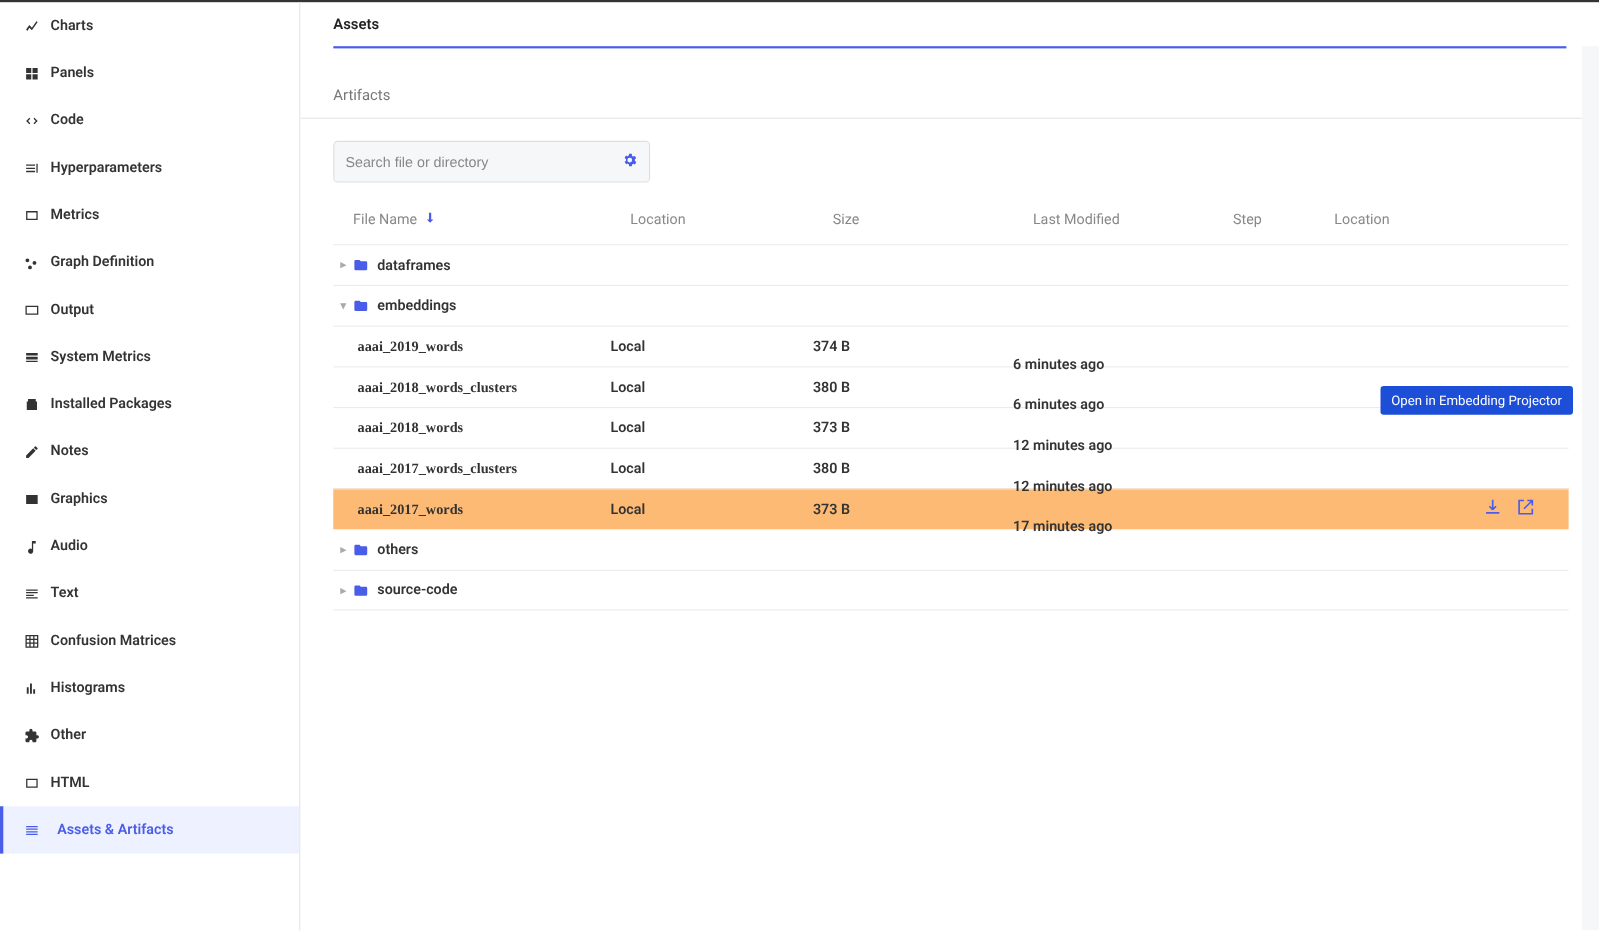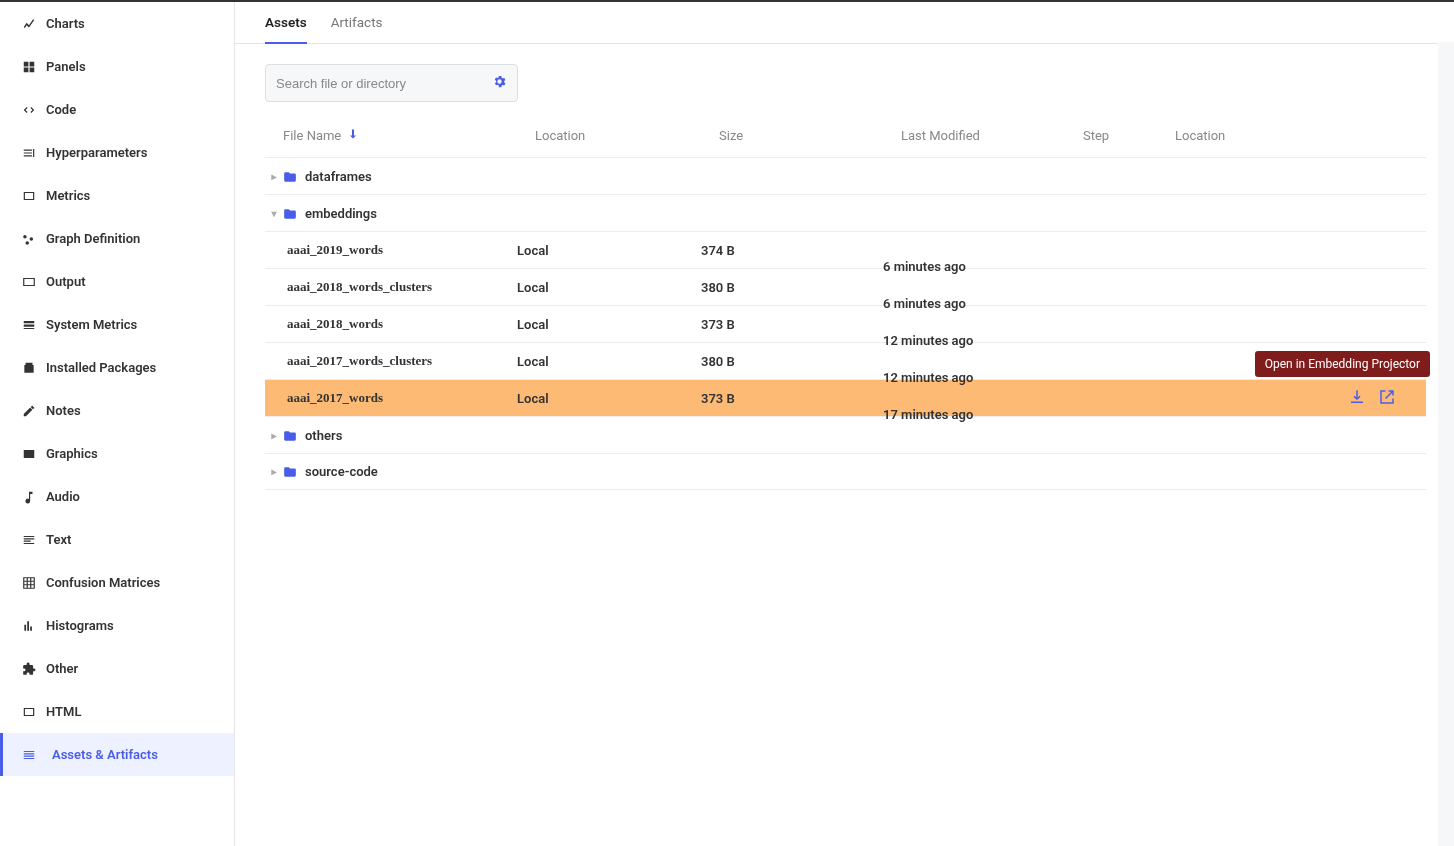--- a/index.html
+++ b/index.html
@@ -11,21 +11,21 @@
   height: 846px;
   width: 1454px;
   overflow: hidden;
 }
 .app {
   display: flex;
   height: 100%;
   border-top: 2px solid #333;
 }
 .sidebar {
-  width: 235px;
+  width: 273px;
   border-right: 1px solid #e5e5e5;
   overflow-y: auto;
   padding-top: 0;
 }
 .sidebar-item {
   display: flex;
   align-items: center;
   gap: 10px;
   padding: 14px 22px;
   cursor: pointer;
@@ -53,37 +53,38 @@
 .main {
   flex: 1;
   overflow-y: auto;
   position: relative;
 }
 .tabs {
   display: flex;
   gap: 24px;
   padding: 0 30px;
   border-bottom: 1px solid #e5e5e5;
+  flex-direction: column;
 }
 .tab {
   padding: 12px 0;
   cursor: pointer;
   color: #777;
   font-size: 13.5px;
 }
 .tab.active {
   color: #222;
   font-weight: 600;
   border-bottom: 2px solid #4a5de8;
   margin-bottom: -1px;
 }
 .search-box {
   display: inline-flex;
   align-items: center;
-  width: 253px;
+  width: 288px;
   height: 38px;
   background: #f6f7f8;
   border: 1px solid #dcdfe4;
   border-radius: 4px;
   padding: 0 10px;
   margin: 20px 0 14px 0;
 }
 .search-input {
   flex: 1;
   border: none;
@@ -148,21 +149,21 @@
 
 .actions { display:inline-flex; gap:12px; color:#4a5de8; }
 .actions span svg { width:18px; height:18px; fill:none; stroke:#4a5de8; stroke-width:2; }
 
 .last-border { border-bottom: 1px solid #ececec; }
 
 .tooltip {
   position: absolute;
   top: 349px;
   right: 24px;
-  background: #7f1d1d;
+  background: #1d4ed8;
   color: #fff;
   font-size: 12px;
   padding: 6px 10px;
   border-radius: 3px;
   white-space: nowrap;
 }
 
 .scrollbar-stub {
   position:absolute;
   right:0; top:40px; bottom:0;

